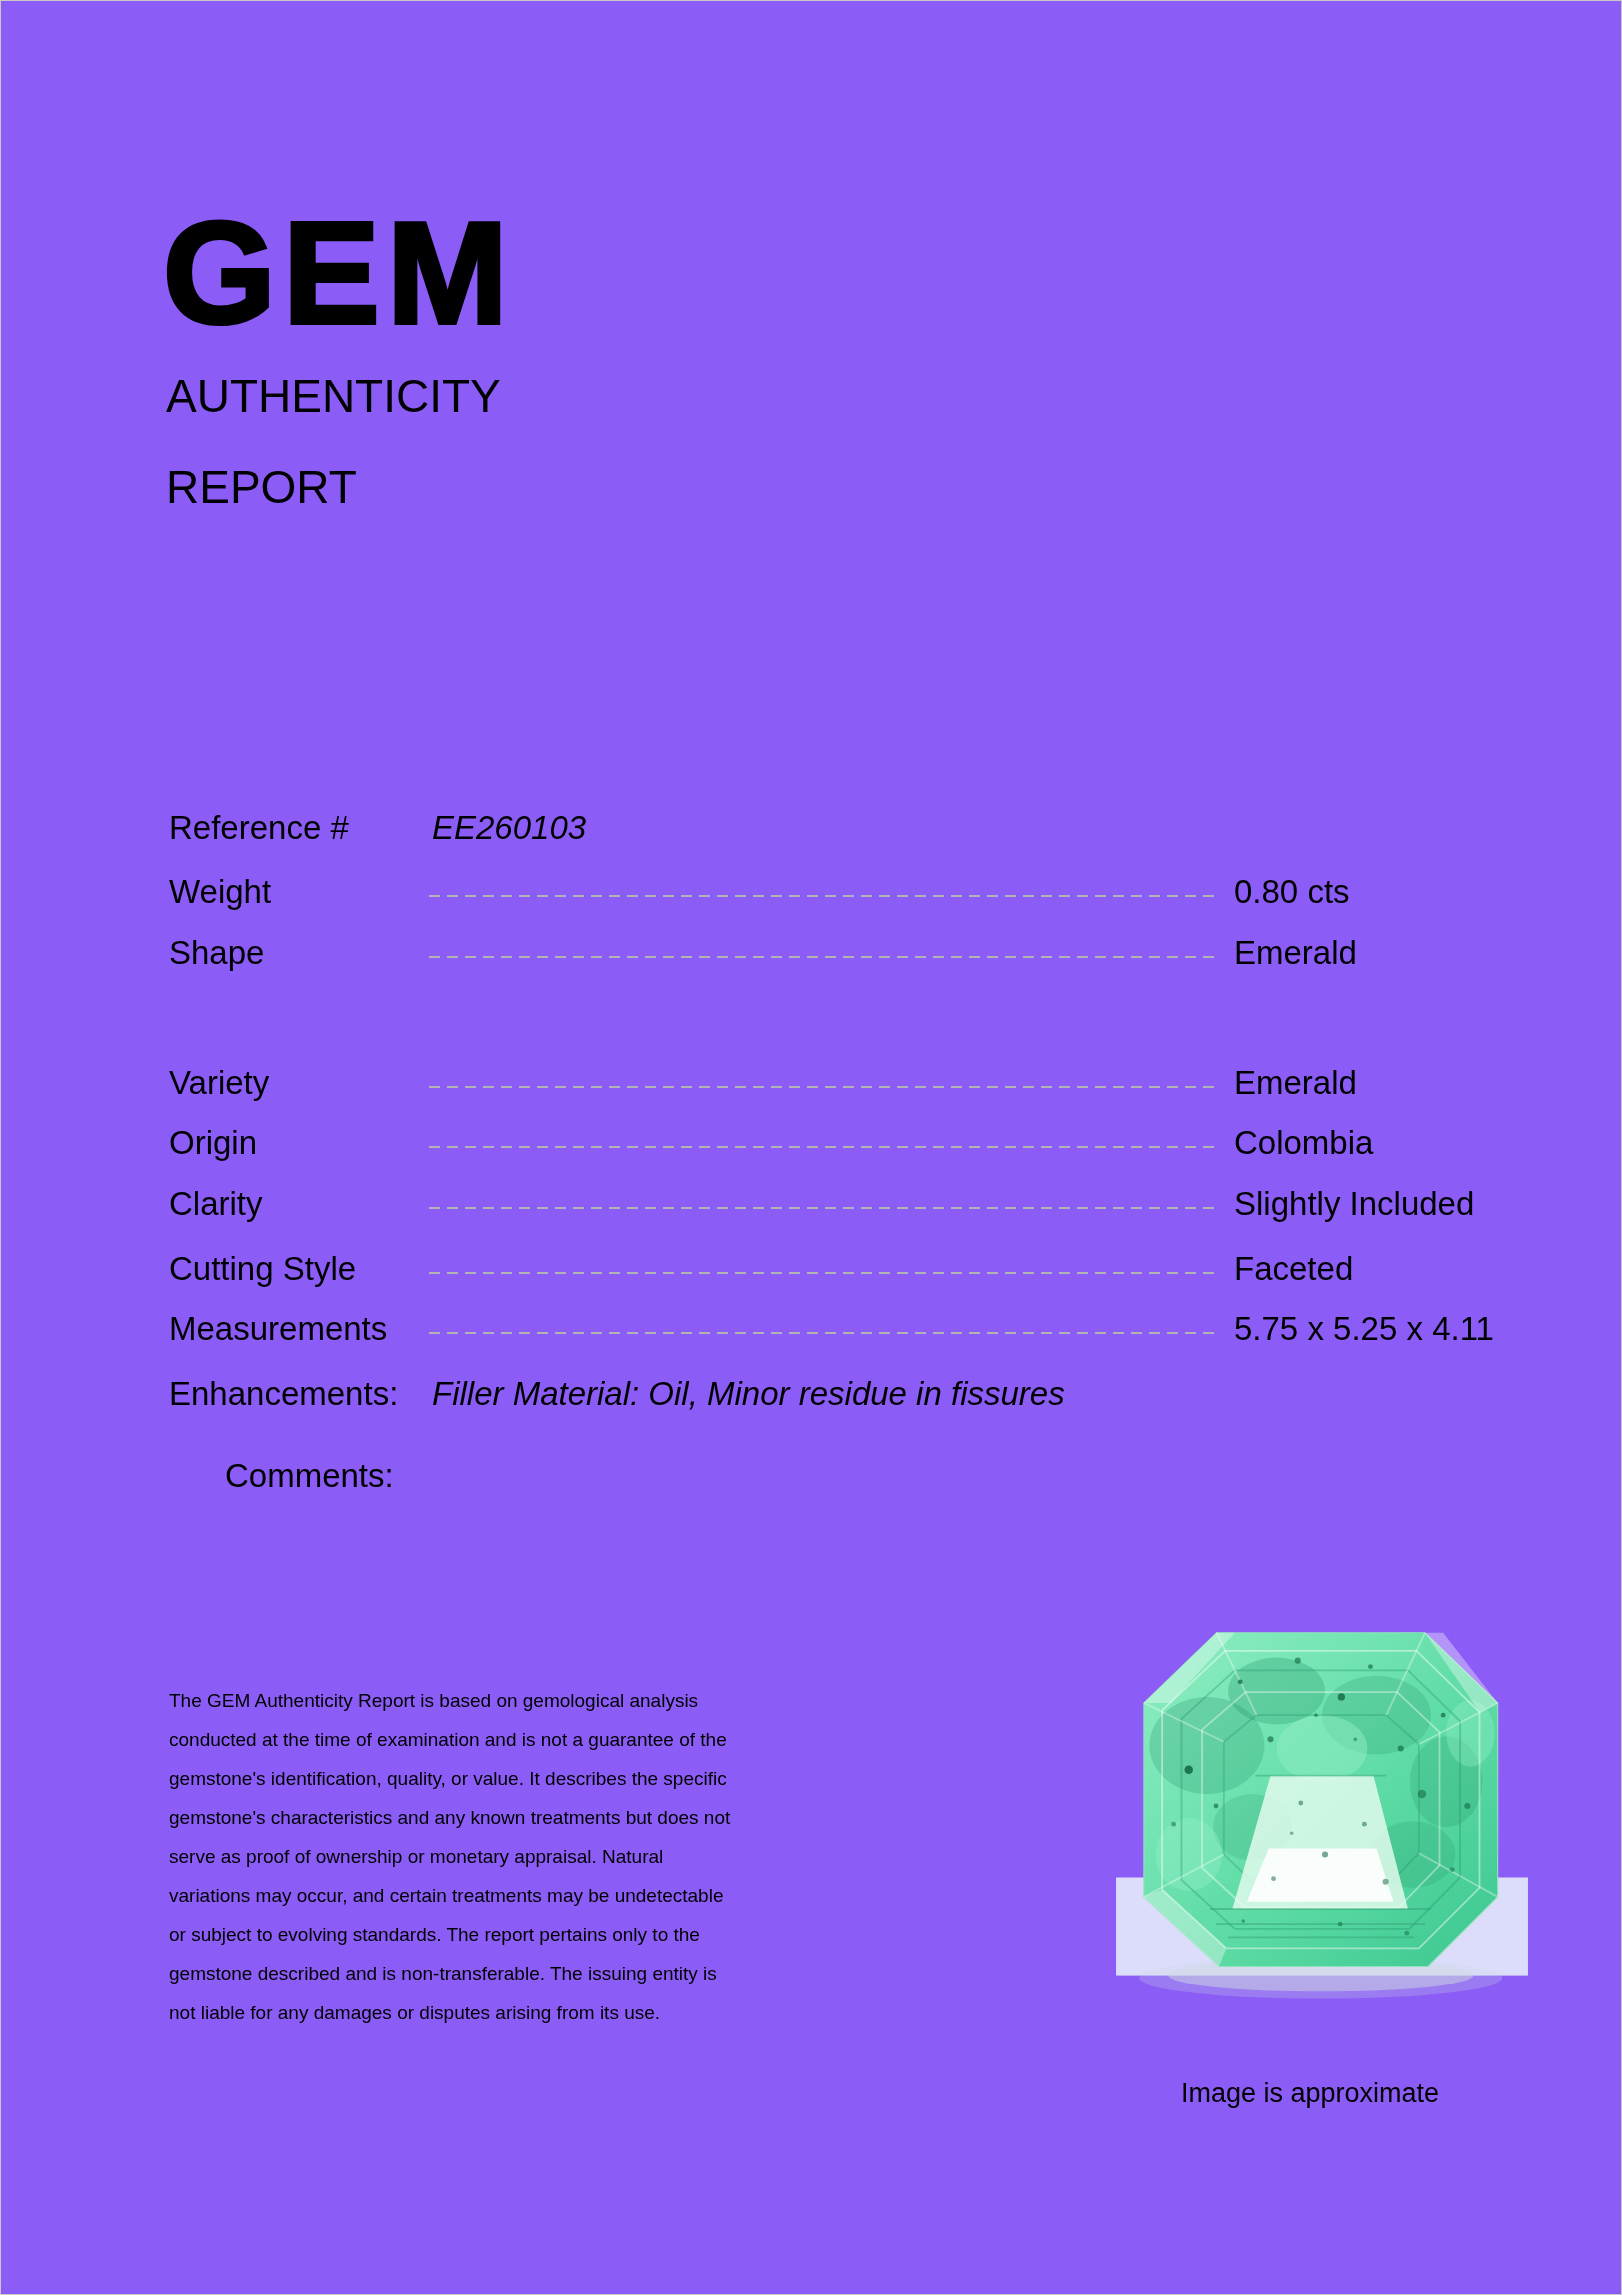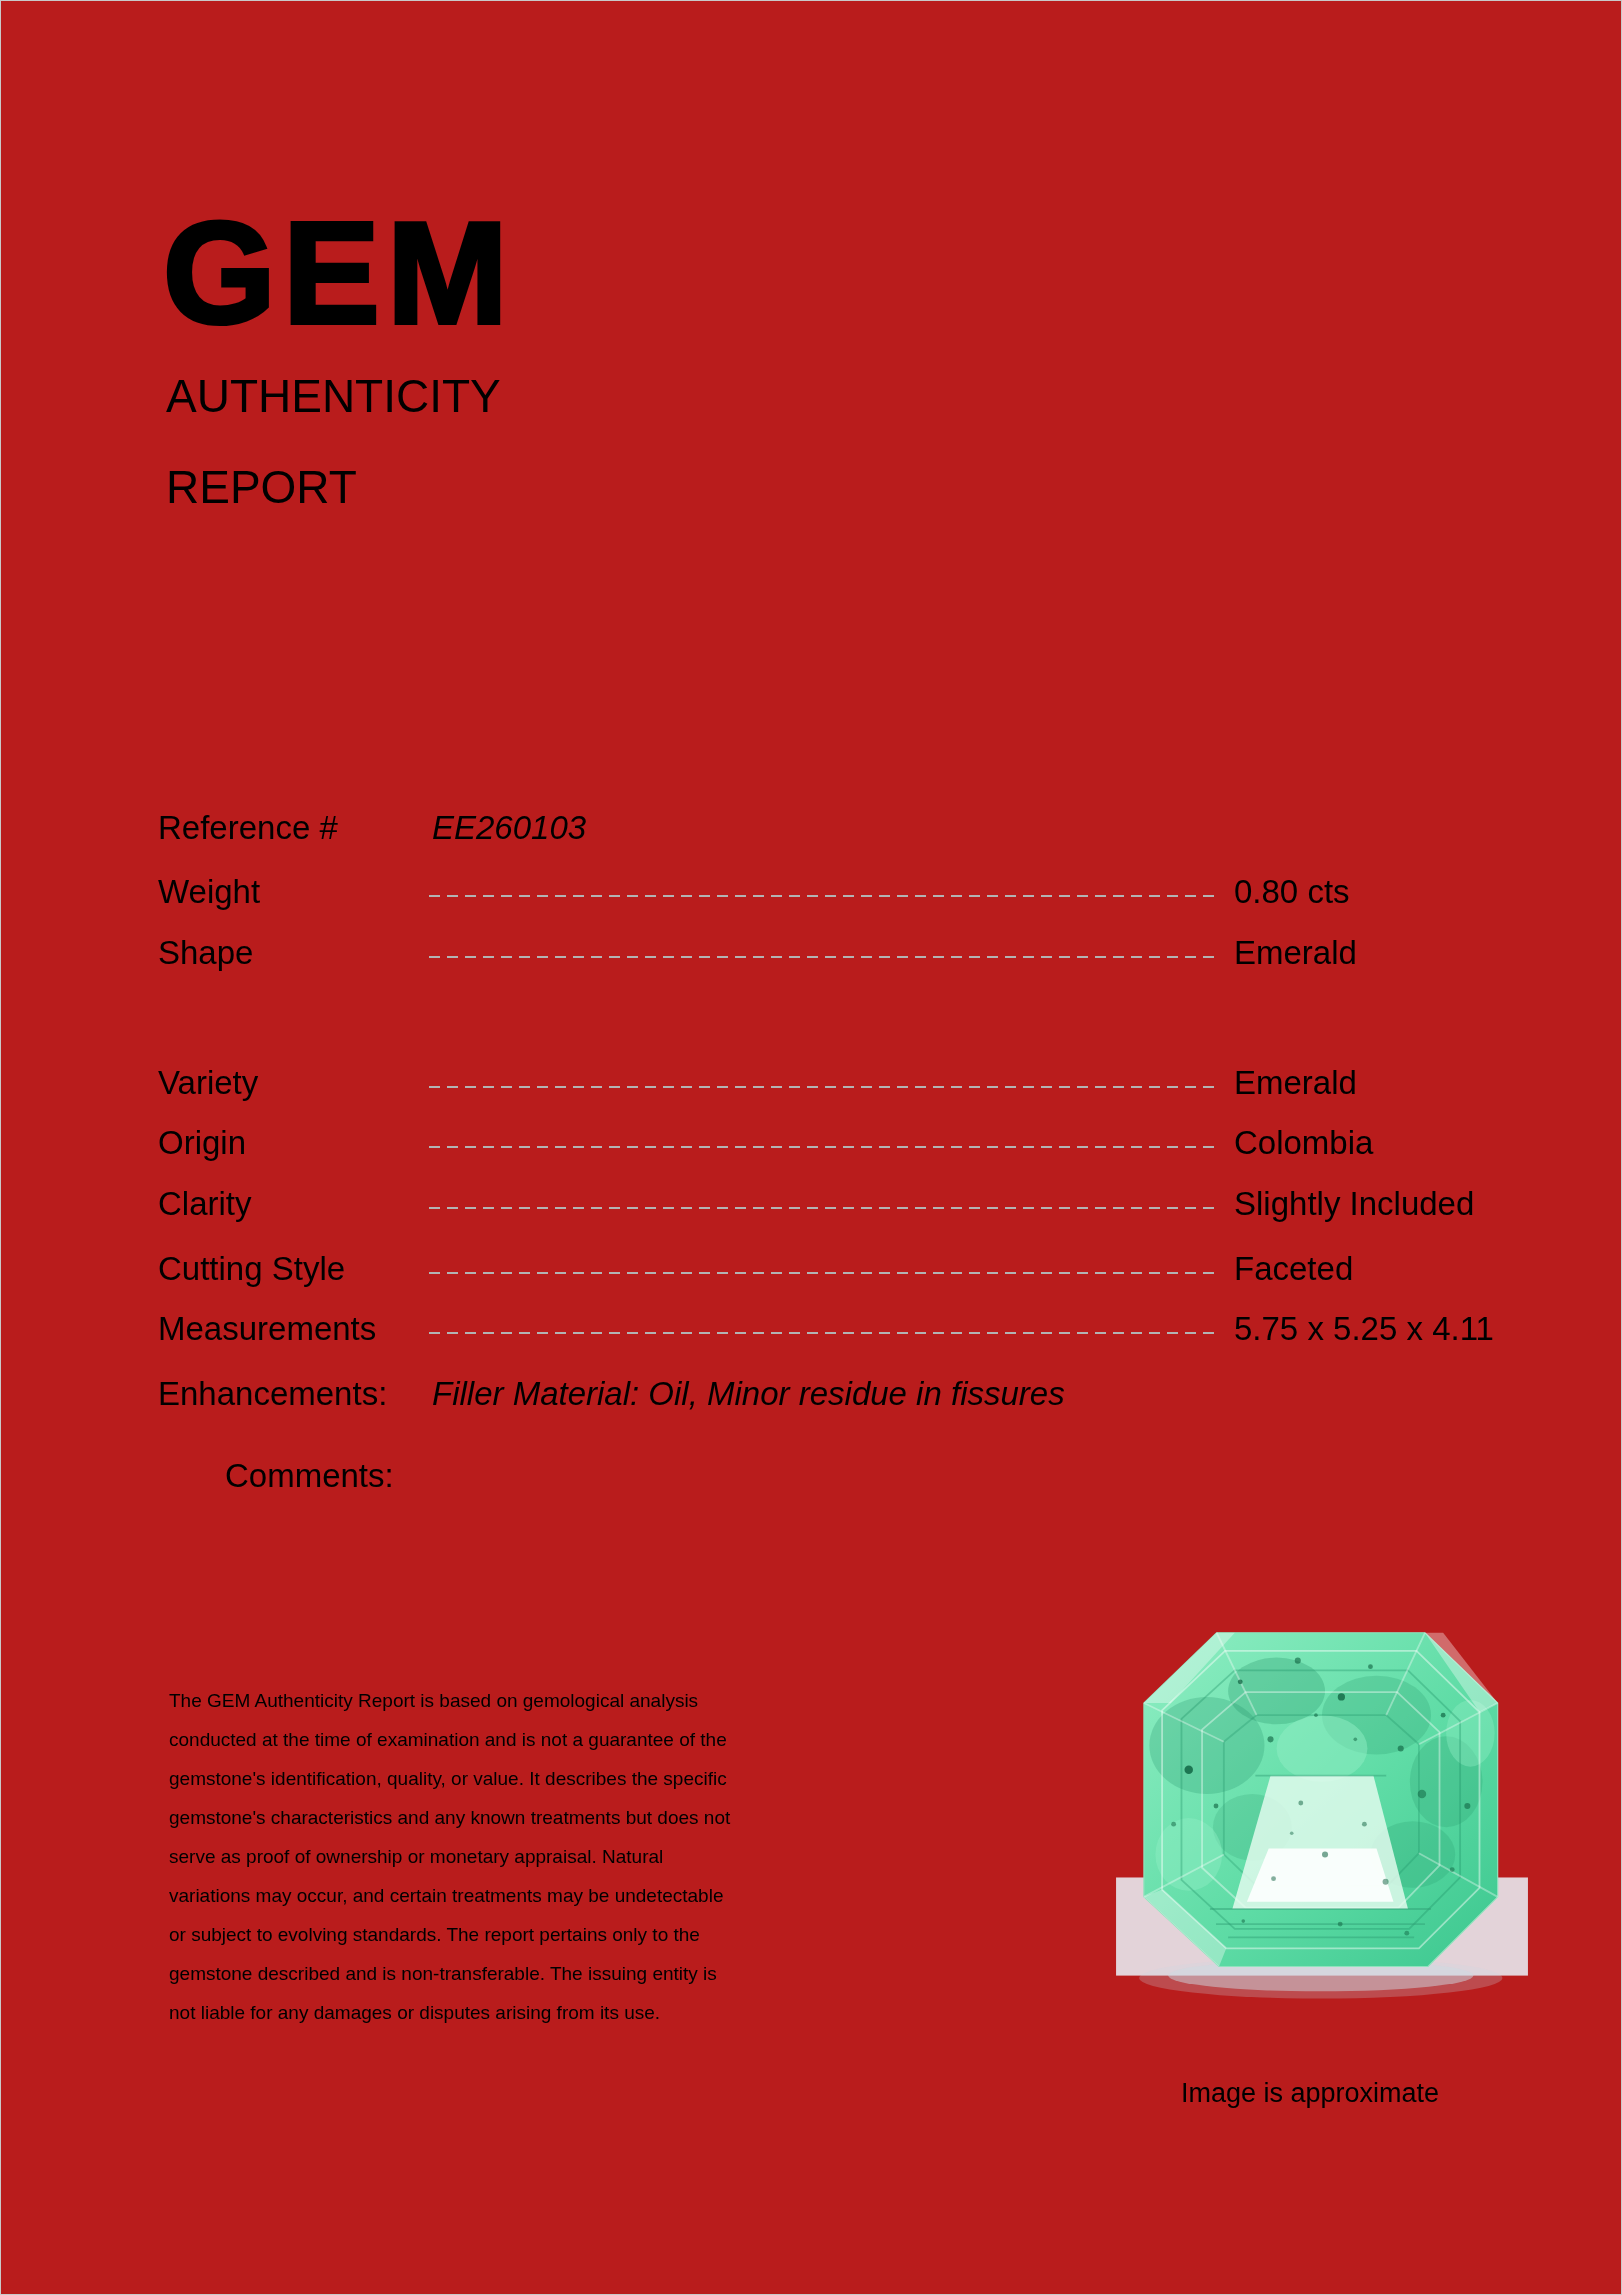--- a/index.html
+++ b/index.html
@@ -1,31 +1,31 @@
 <!DOCTYPE html>
 <html style="font-size:9.7px"><head>
 <meta charset="utf-8">
 <style>
   html,body { margin:0; padding:0; background:#ffffff; }
   .page {
-    position:relative; width:1622px; height:2295px; background:#b91c1c;
+    position:relative; width:1622px; height:2295px; background:#8b5cf6;
     font-family:"Liberation Sans", sans-serif; color:#000;
     border:1.2px solid #c9c9c9; box-sizing:border-box; overflow:hidden;
   }
   .gem-title {
     position:absolute; left:162px; top:200px;
     font-size:145px; font-weight:bold; line-height:1.0;
     letter-spacing:7.3px; -webkit-text-stroke:4.2px #000;
   }
   .subtitle {
     position:absolute; left:165px; top:350px;
     font-size:46px; line-height:91px; white-space:pre-line;
   }
   .row { position:absolute; left:0; width:1622px; height:42px; }
-  .row .label { position:absolute; left:157px; top:0; font-size:33px; }
+  .row .label { position:absolute; left:168px; top:0; font-size:33px; }
   .row .label.indent { left:224px; }
   .row .leader {
     position:absolute; left:428px; top:22px; width:785px; height:2.4px;
     background:repeating-linear-gradient(90deg,#b3b3b3 0 11px, rgba(0,0,0,0) 11px 18px);
   }
   .row .value-right { position:absolute; left:1233px; top:0; font-size:33px; white-space:nowrap; }
   .row .value-left  { position:absolute; left:431px;  top:0; font-size:33px; white-space:nowrap;font-style:italic; }
   .disclaimer {
     position:absolute; left:168px; top:1680px;
     font-size:19px; line-height:39px; white-space:pre-line;

